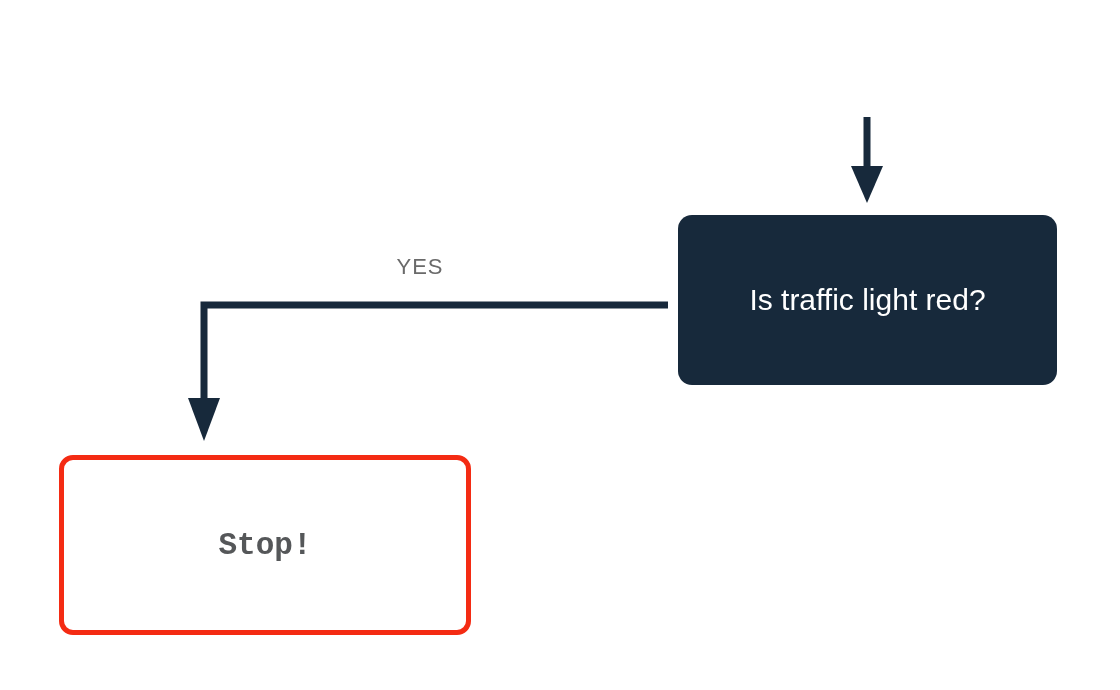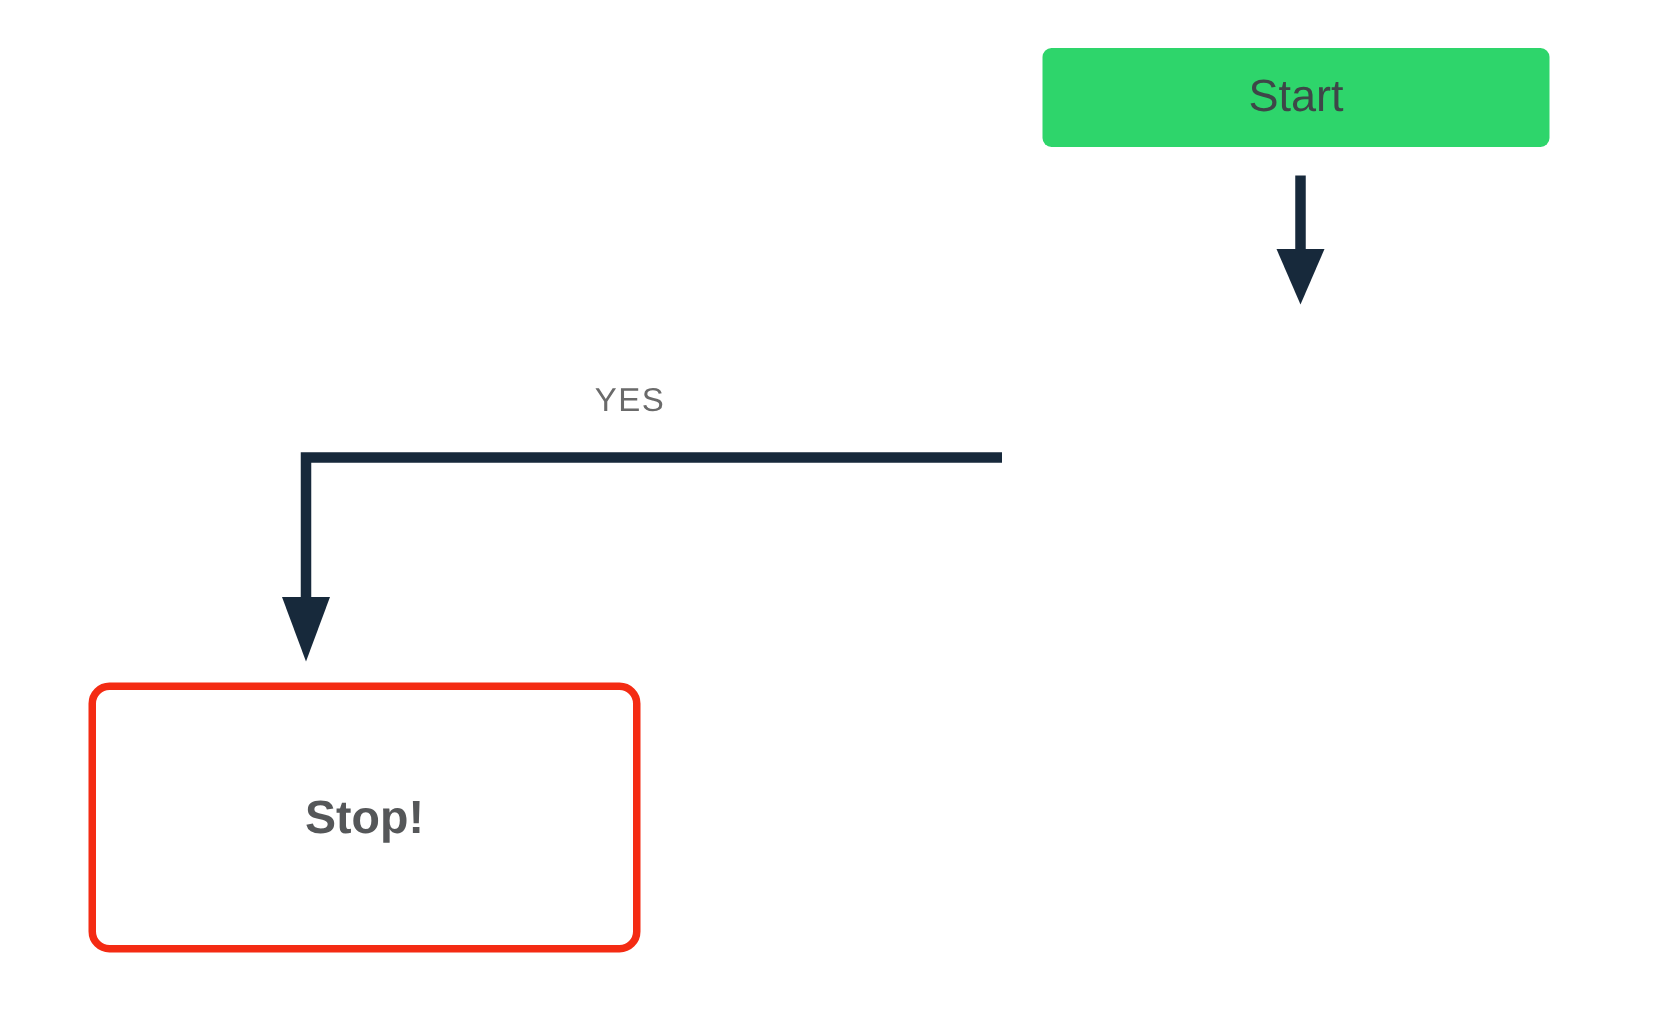--- a/index.html
+++ b/index.html
@@ -59,28 +59,29 @@
     width: 379px;
     height: 170px;
     border-radius: 14px;
     background: var(--decision-bg, #17293b);
     color: var(--decision-text, #ffffff);
     font-size: 30px;
   }
   .node-stop {
     left: 59px;
     top: 455px;
-    width: 368px;
+    width: 412px;
     height: 180px;
     border-radius: 14px;
     background: var(--background, #ffffff);
     border: 5px solid var(--stop-border, #f42b13);
     color: var(--stop-text, #555759);
     font-size: 31px;
     font-weight: bold;
+    font-family: Liberation Mono, monospace;
   }
   .edge-label {
     position: absolute;
     left: 420px;
     top: 254px;
     transform: translateX(-50%);
     font-size: 22px;
     color: var(--edge-label, #6a6a6a);
     letter-spacing: 1px;
   }
@@ -94,24 +95,24 @@
     <g>
       <line class="edge-line" x1="867" y1="117" x2="867" y2="168"></line>
       <polygon class="edge-fill" points="851,166 883,166 867,203"></polygon>
     </g>
     <g>
       <polyline class="edge-line" points="668,305 204,305 204,400"></polyline>
       <polygon class="edge-fill" points="188,398 220,398 204,441"></polygon>
     </g>
   </svg>
 
-  <div class="node node-start">
-    <span>Start</span>
+
+  <div class="node node-decision">
+    <span>Is traffic light red?</span>
   </div>
-
 
   <div class="node node-stop">
     <span>Stop!</span>
   </div>
 
   <div class="edge-label">YES</div>
 
 </div>
 
 </body></html>

